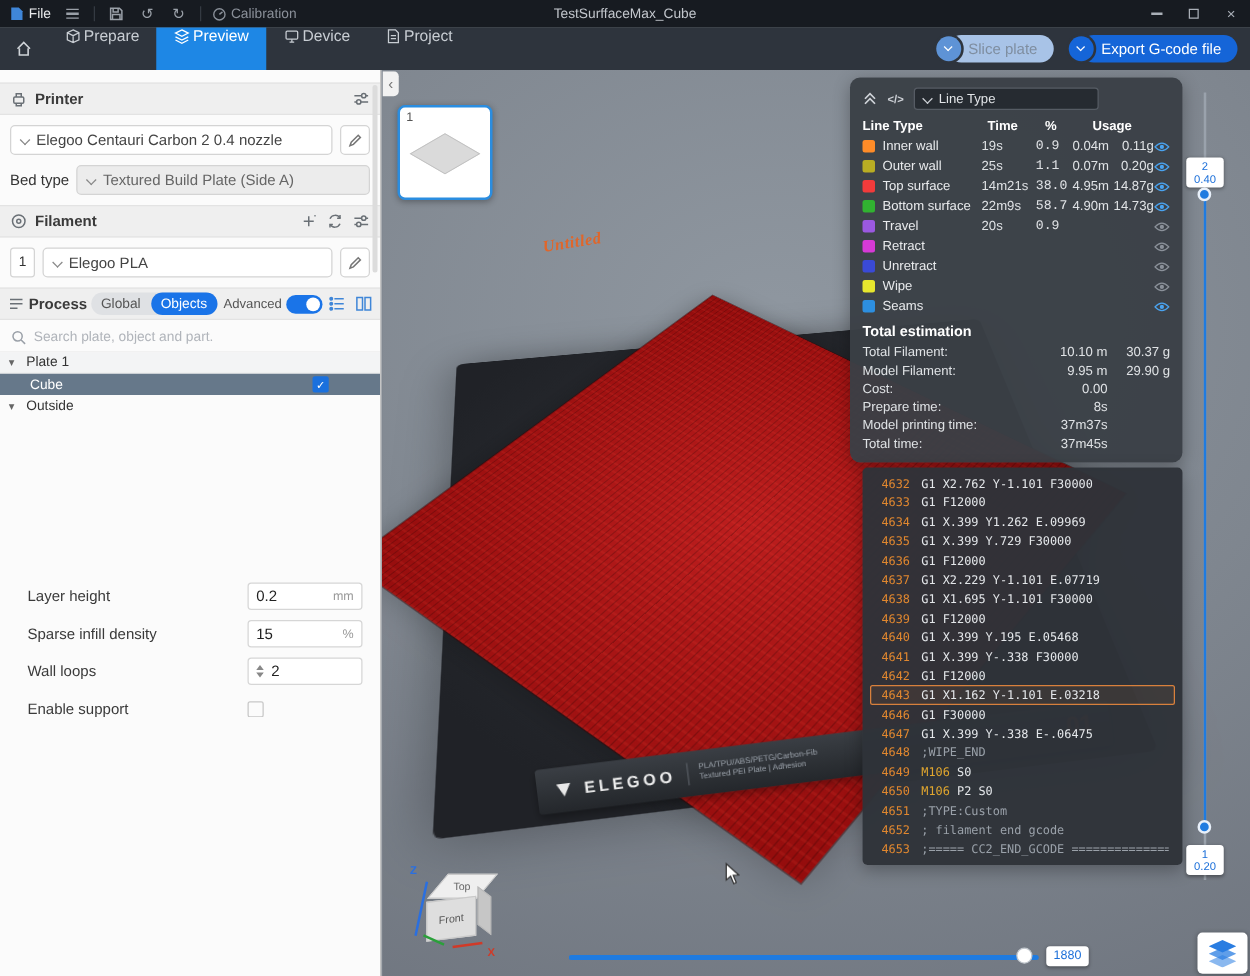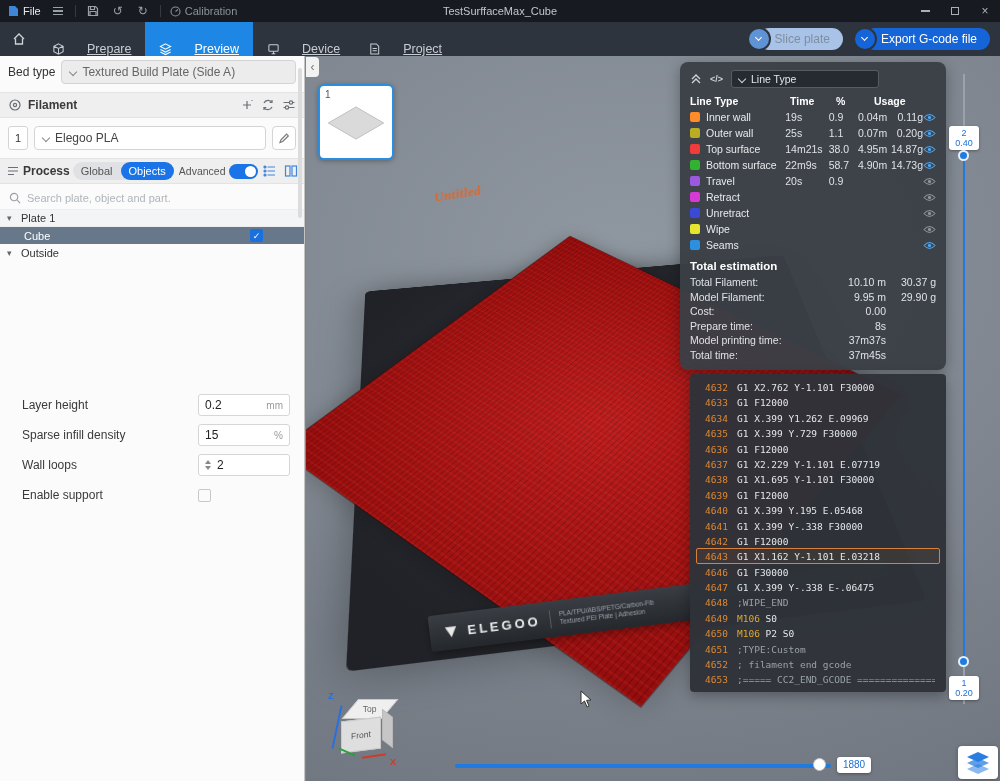--- a/index.html
+++ b/index.html
@@ -16,21 +16,21 @@
   .tb-cal { display:flex; align-items:center; gap:4px; color:#8a9099; cursor:pointer; }
   .tb-title { position:absolute; left:0; right:0; text-align:center; color:#c2c6cc; pointer-events:none; }
   .tb-right { margin-left:auto; display:flex; height:22px; }
   .win-btn { width:30px; height:22px; display:flex; align-items:center; justify-content:center; color:#aab0b8; font-size:12px; cursor:pointer; }
   .win-max { width:8px; height:8px; border:1px solid #aab0b8; display:block; }
   .win-min { width:9px; height:1.5px; background:#aab0b8; display:block; }
 
   
   .nav { position:absolute; top:22px; left:0; right:0; height:34px; background:#2e343d; display:flex; align-items:center; color:#c8cdd3; z-index:20; }
   .nav-home { width:38px; height:34px; display:flex; align-items:center; justify-content:center; cursor:pointer; }
-  .nav-tab { height:34px; display:flex; align-items:flex-end; gap:22px; padding:0 14px; font-size:12.5px; cursor:pointer;text-decoration:underline; }
+  .nav-tab { height:34px; display:flex; align-items:flex-start; gap:2px; padding:0 14px; font-size:12.5px; cursor:pointer; }
   .nav-tab.active { background:#1e87e5; color:#fff; }
   .nav-right { margin-left:auto; display:flex; align-items:center; gap:12px; margin-right:10px; }
   .combo { display:flex; align-items:center; cursor:pointer; }
   .dd-circle { width:20px; height:20px; border-radius:50%; display:flex; align-items:center; justify-content:center; margin-right:-11px; z-index:2; box-shadow:0 0 0 2px #2e343d; }
   .dd-circle.blue { background:#1565d8; }
   .dd-circle.lite { background:#5e93d6; }
   .pill { height:22px; border-radius:11px; padding:0 13px 0 17px; font-size:12px; display:flex; align-items:center; white-space:nowrap; }
   .pill.slice { background:#a8c3e7; color:#7f8ea0; }
   .pill.export { background:#1565d8; color:#fff; }
   .chev { width:6px; height:6px; border-left:1.5px solid #888; border-bottom:1.5px solid #888; transform:rotate(-45deg); display:inline-block; }
@@ -124,21 +124,21 @@
   
   .lt-panel { position:absolute; left:374px; top:6px; width:266px; background:rgba(58,63,70,.96); border-radius:8px; padding:6px 10px 8px 10px; z-index:6; color:#dfe2e5; box-shadow:0 4px 14px rgba(0,0,0,.3); }
   .lt-head { display:flex; align-items:center; gap:8px; height:22px; margin-bottom:3px; }
   .lt-code { font-size:9px; font-weight:bold; color:#cfd3d8; cursor:pointer; }
   .lt-select { width:148px; height:18px; background:#262b31; border:1px solid #565c64; border-radius:3px; display:flex; align-items:center; gap:6px; padding:0 7px; font-size:10.5px; color:#e2e5e8; cursor:pointer; }
   .lt-colhead { display:flex; align-items:center; height:16px; font-size:10.5px; font-weight:bold; color:#fff; }
   .c1{width:100px;} .c2{width:46px;} .c3{width:28px;} .c4{flex:1; padding-left:10px;}
   .lt-row { display:flex; align-items:center; height:16px; font-size:10.5px; }
   .lt-swatch { width:10px; height:10px; border-radius:2px; margin-right:6px; flex:none; }
   .lt-name { width:84px; color:#e8eaec; white-space:nowrap; overflow:hidden; }
-  .lt-time { width:46px; } .lt-pct { width:28px; }
+  .lt-time { width:46px; } .lt-pct { width:28px;font-family:Liberation Mono, monospace; }
   .lt-len { width:34px; text-align:right; } .lt-wt { width:38px; text-align:right; }
   .lt-eye { margin-left:auto; display:flex; cursor:pointer; }
   .lt-total-h { font-size:11.5px; font-weight:bold; color:#fff; margin:7px 0 3px 0; }
   .tot-row { display:flex; align-items:center; height:14.5px; font-size:10.5px; }
   .tot-label { flex:1; } .tot-v1 { width:52px; text-align:right; } .tot-v2 { width:50px; text-align:right; }
 
   
   .gcode-panel { position:absolute; left:384px; top:318px; width:256px; background:rgba(46,51,57,.97); border-radius:4px; padding:5px 6px; z-index:6; font-family:"DejaVu Sans Mono",monospace; font-size:9.5px; box-shadow:0 4px 14px rgba(0,0,0,.3); }
   .gc-line { display:flex; height:15.4px; line-height:15.4px; padding:0 4px; border:1px solid transparent; border-radius:2px; white-space:pre; cursor:default; }
   .gc-num { width:27px; text-align:right; color:#e0872f; margin-right:9px; flex:none; }
@@ -249,20 +249,45 @@
     <div class="combo">
       <span class="dd-circle blue">
           <span class="chev white"></span>
         </span>
       <span class="pill export">Export G-code file</span>
     </div>
   </div>
 </div>
 
 <div class="sidebar">
+  <div class="sec-h first">
+    <svg class="mini" viewBox="0 0 14 14" fill="none" stroke="#6a7076" stroke-width="1.2">
+        <rect x="3" y="5.5" width="8" height="5" rx="1"></rect>
+        <path d="M5 5.5 V3 H9 V5.5 M5 10.5 v2 h4 v-2"></path>
+      </svg>
+    <span>Printer</span>
+    <span class="right">
+      <svg class="mini" viewBox="0 0 14 14" fill="none" stroke="#6a7076" stroke-width="1.2">
+          <path d="M1.5 4.5 H12.5 M1.5 9.5 H12.5"></path>
+          <circle cx="9" cy="4.5" r="1.7" fill="#efefef"></circle>
+          <circle cx="5" cy="9.5" r="1.7" fill="#efefef"></circle>
+        </svg>
+    </span>
+  </div>
+  <div class="printer-row">
+    <div class="select">
+      <span class="chev"></span>
+      <span>Elegoo Centauri Carbon 2 0.4 nozzle</span>
+    </div>
+    <span class="icon-btn">
+      <svg width="12" height="12" viewBox="0 0 12 12" fill="none" stroke="#777" stroke-width="1.2">
+          <path d="M2 10.5 L3 7.8 L8.6 2.2 L10.3 3.9 L4.7 9.5 Z"></path>
+        </svg>
+    </span>
+  </div>
   <div class="bed-row">
     <span>Bed type</span>
     <div class="select gray">
       <span class="chev"></span>
       <span>Textured Build Plate (Side A)</span>
     </div>
   </div>
 
   <div class="sec-h">
     <svg class="mini" viewBox="0 0 14 14" fill="none" stroke="#6a7076" stroke-width="1.2">

